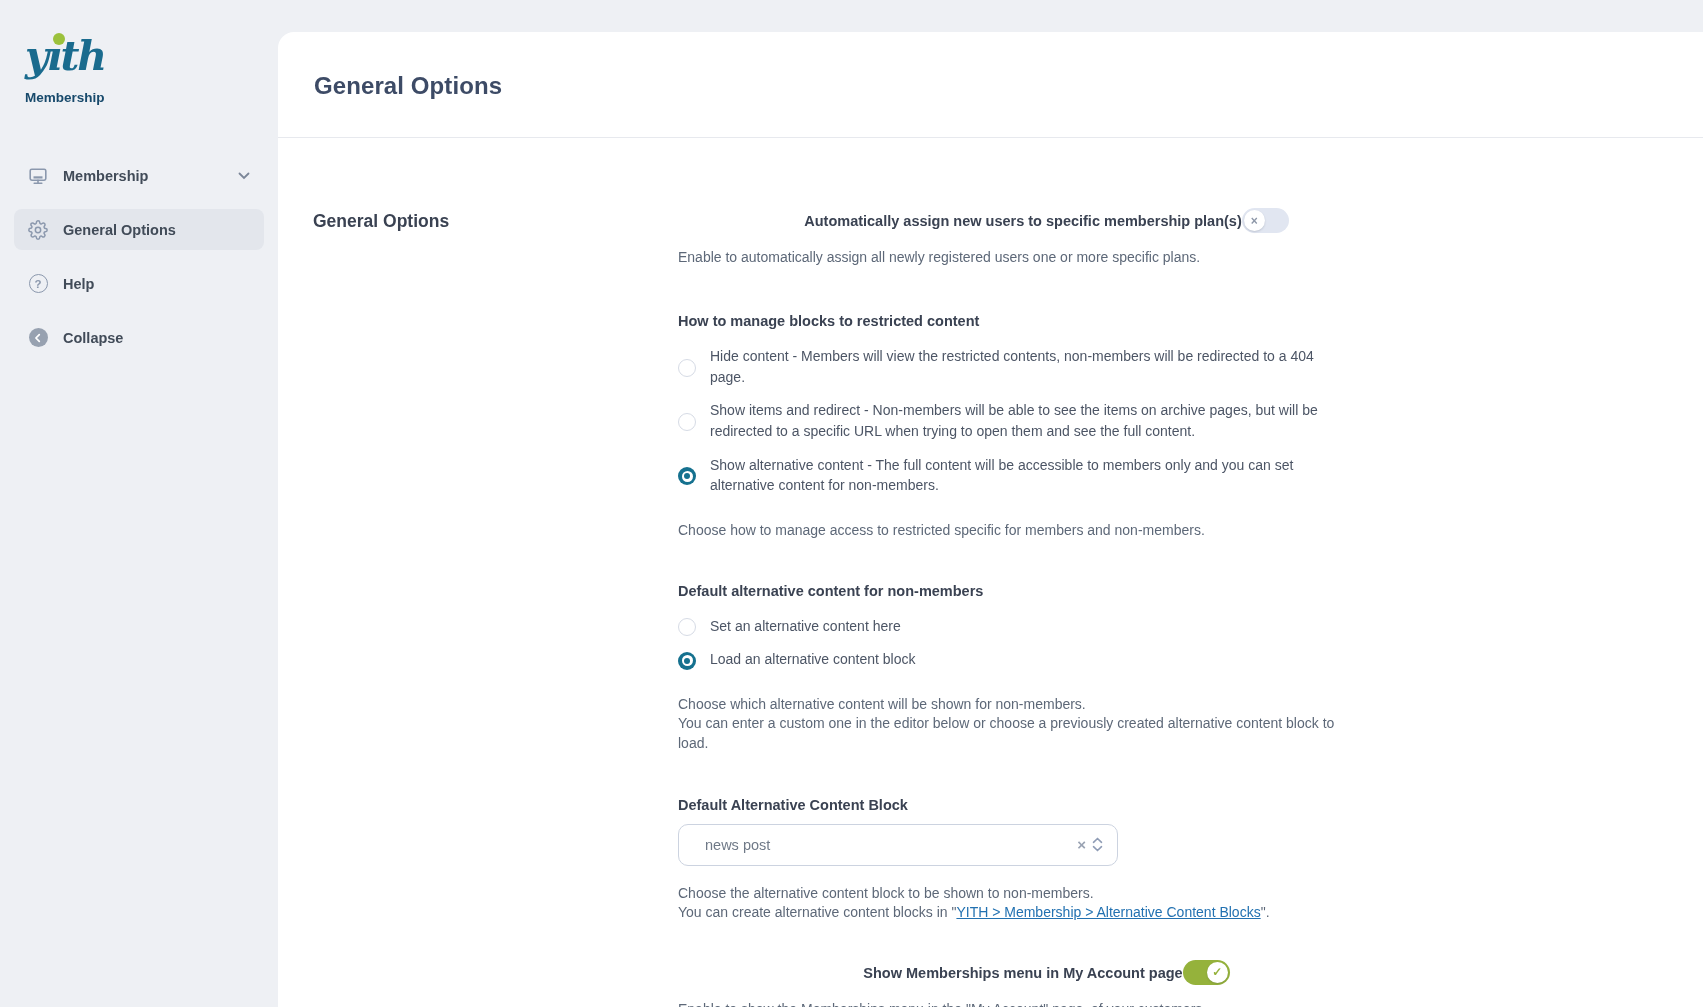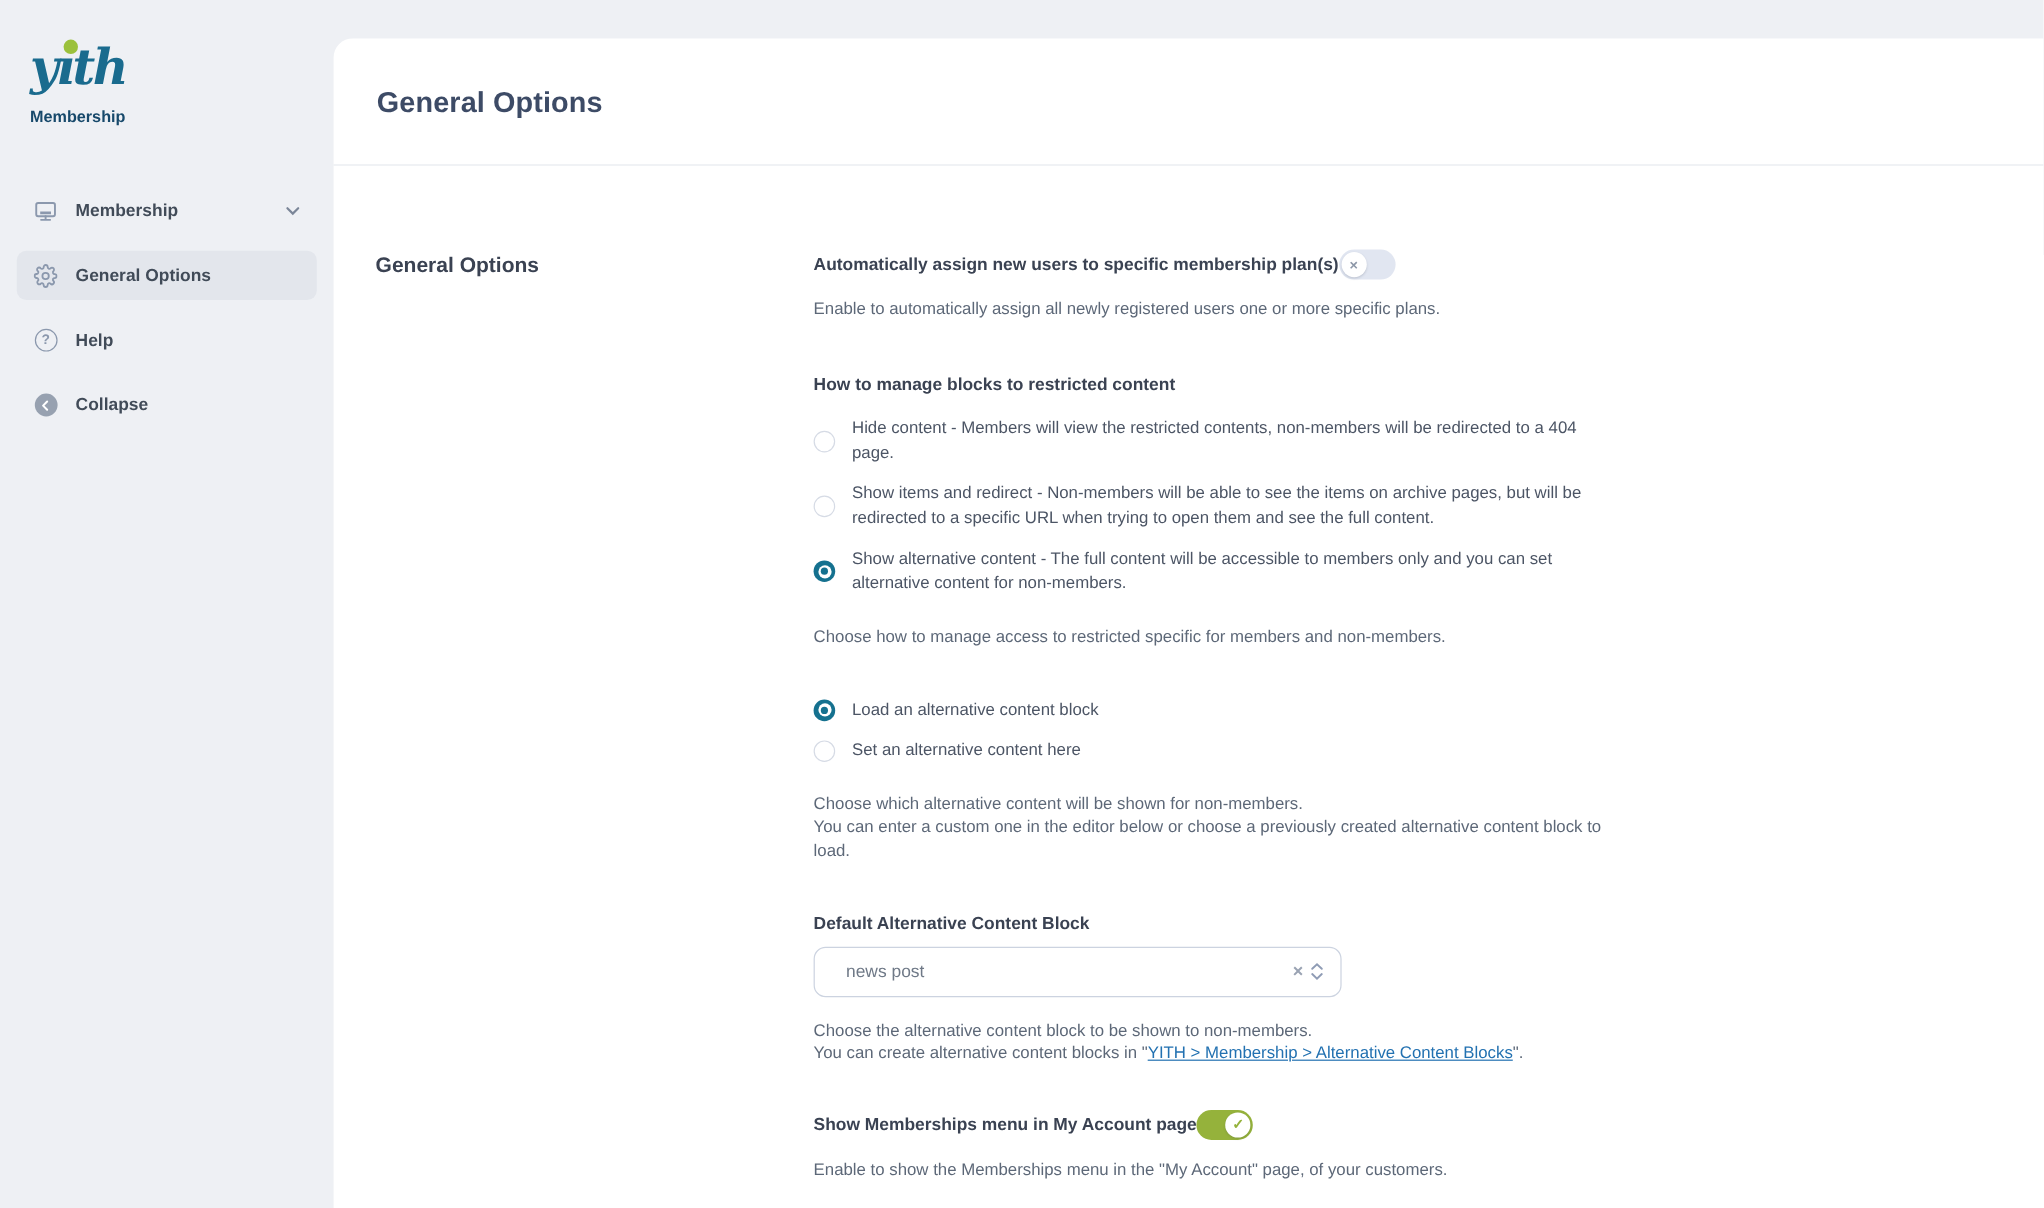--- a/index.html
+++ b/index.html
@@ -62,21 +62,21 @@
   .page-title { font-size:24px; font-weight:600; color:#3d4b66; letter-spacing:.1px; }
 
   .card-body { display:flex; padding:73px 0 0 35px; }
   .left-col { width:365px; flex-shrink:0; }
   .section-title { font-size:17.5px; font-weight:600; color:#3a4252; }
 
   .right-col { width:737px; }
   .field-label { font-size:14.5px; font-weight:600; color:#3a4252; line-height:1.45; }
   .field-desc { font-size:14px; color:#5d6878; line-height:1.42; margin-top:15px; max-width:690px; }
 
-  .toggle-row { display:flex; justify-content:flex-start; align-items:flex-start; }
+  .toggle-row { display:flex; justify-content:center; align-items:flex-start; }
   .toggle { width:47px; height:25px; border-radius:13px; position:relative; flex-shrink:0; cursor:pointer; margin-top:-3px; }
   .toggle.off { background:#e1e6f1; }
   .toggle.on  { background:#95b23b; }
   .knob {
     position:absolute; top:2px; width:21px; height:21px; border-radius:50%;
     background:#fff; box-shadow:0 1px 2px rgba(40,50,70,.18);
     display:flex; align-items:center; justify-content:center;
     font-size:12px; font-weight:bold; line-height:1;
   }
   .toggle.off .knob { left:2px; color:#8d97a8; }
@@ -211,32 +211,33 @@
                   <span class="radio-dot"></span>
                 </span>
               </span>
             <span>Show alternative content - The full content will be accessible to members only and you can set alternative content for non-members.</span>
           </div>
         </div>
         <div class="group-desc">Choose how to manage access to restricted specific for members and non-members.</div>
       </div>
 
       <div class="group mt40">
+        <div class="field-label">Default alternative content for non-members</div>
         <div class="group-options">
+          <div class="radio-option">
+            <span class="radio unchecked"></span>
+            <span>Set an alternative content here</span>
+          </div>
           <div class="radio-option">
             <span class="radio checked">
                 <span class="radio-ring">
                   <span class="radio-dot"></span>
                 </span>
               </span>
             <span>Load an alternative content block</span>
-          </div>
-          <div class="radio-option">
-            <span class="radio unchecked"></span>
-            <span>Set an alternative content here</span>
           </div>
         </div>
         <div class="group-desc">
           <div>Choose which alternative content will be shown for non-members.</div>
           <div>You can enter a custom one in the editor below or choose a previously created alternative content block to load.</div>
         </div>
       </div>
 
       <div class="group mt42">
         <div class="field-label">Default Alternative Content Block</div>

